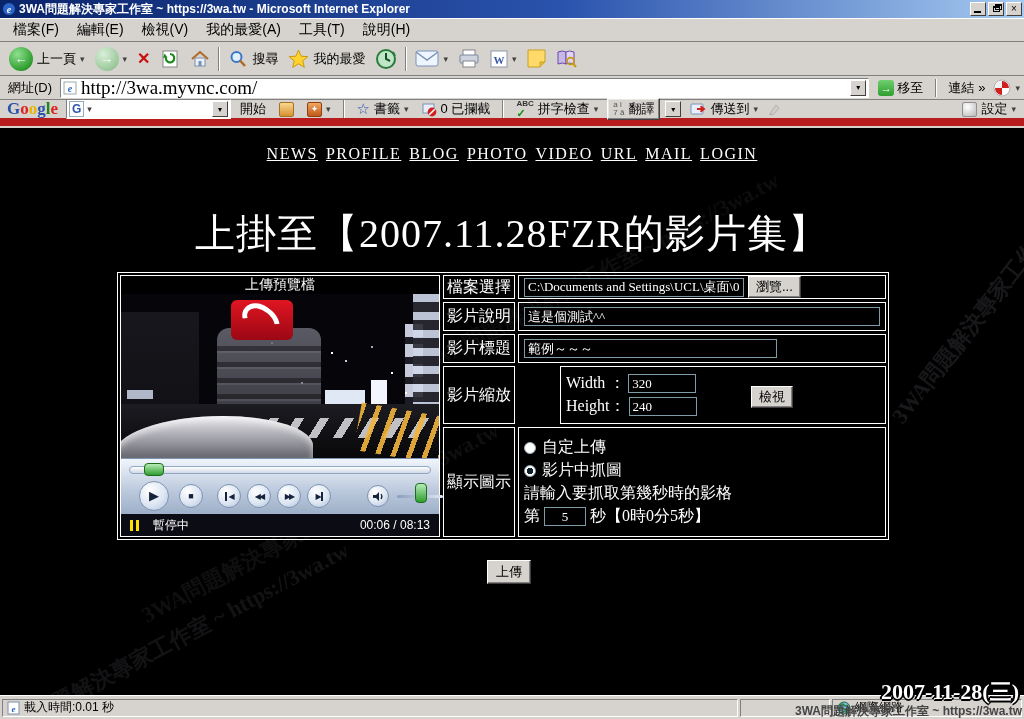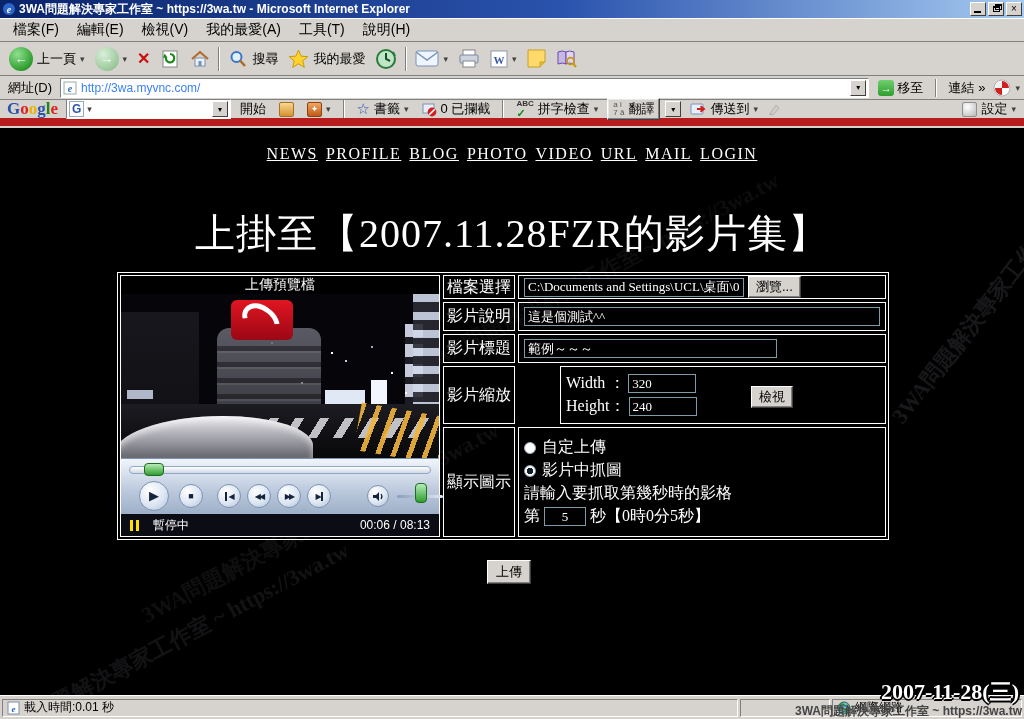--- a/index.html
+++ b/index.html
@@ -32,21 +32,21 @@
   .drop { font-size:9px; color:#404040; }
   .circle-ico { width:24px; height:24px; border-radius:50%; display:flex; align-items:center; justify-content:center; flex:none; }
   .back-ico { background:radial-gradient(circle at 35% 30%, #8fe08f, #2f9e2f 70%, #1c6e1c); color:#fff; font-weight:bold; }
   .fwd-ico  { background:radial-gradient(circle at 35% 30%, #d8efd8, #9cc89c 70%, #7ba87b); color:#fff; font-weight:bold; }
   .arrow-glyph { font-size:13px; line-height:1; }
 
   
   .addressbar { height:24px; display:flex; align-items:center; padding:0 4px; border-bottom:1px solid #808080; background:#d6d3ce; gap:4px; }
   .addr-label { font-size:13px; color:#000; padding:0 4px; flex:none; }
   .addr-input { flex:1; height:20px; background:#fff; display:flex; align-items:center; padding:0 2px; gap:4px; }
-  .addr-url { font-size:12px; color:#3b82f6; flex:1; font-family:Liberation Sans, sans-serif; }
+  .addr-url { font-size:19px; color:#000000; flex:1; font-family:Liberation Serif, serif; }
   .addr-drop { width:16px; height:16px; background:#d6d3ce; border:1px solid; border-color:#fff #404040 #404040 #fff; display:flex; align-items:center; justify-content:center; font-size:8px; flex:none; }
   .go-btn { display:flex; align-items:center; gap:3px; font-size:13px; padding:1px 5px; flex:none; }
   .go-ico { width:16px; height:16px; background:linear-gradient(#6fcf6f,#2f9e2f); border-radius:3px; color:#fff; font-size:11px; font-weight:bold; display:flex; align-items:center; justify-content:center; }
   .links-lbl { font-size:13px; padding:0 4px; display:flex; gap:4px; align-items:center; flex:none; }
 
   
   .googlebar { height:26px; display:flex; align-items:center; padding:0 4px; border-bottom:8px solid #b91c1c; background:#d6d3ce; gap:5px; font-size:13px; }
   .glogo { font-family:"Liberation Serif", serif; font-size:17px; font-weight:bold; letter-spacing:0; padding:0 3px; flex:none; }
   .glogo span:nth-child(1){color:#2a53ad}.glogo span:nth-child(2){color:#d22}.glogo span:nth-child(3){color:#e8b400}.glogo span:nth-child(4){color:#2a53ad}.glogo span:nth-child(5){color:#1a8a1a}.glogo span:nth-child(6){color:#d22}
   .gsearch { width:165px; height:20px; background:#fff; display:flex; align-items:center; padding:0 2px; gap:3px; flex:none; }

